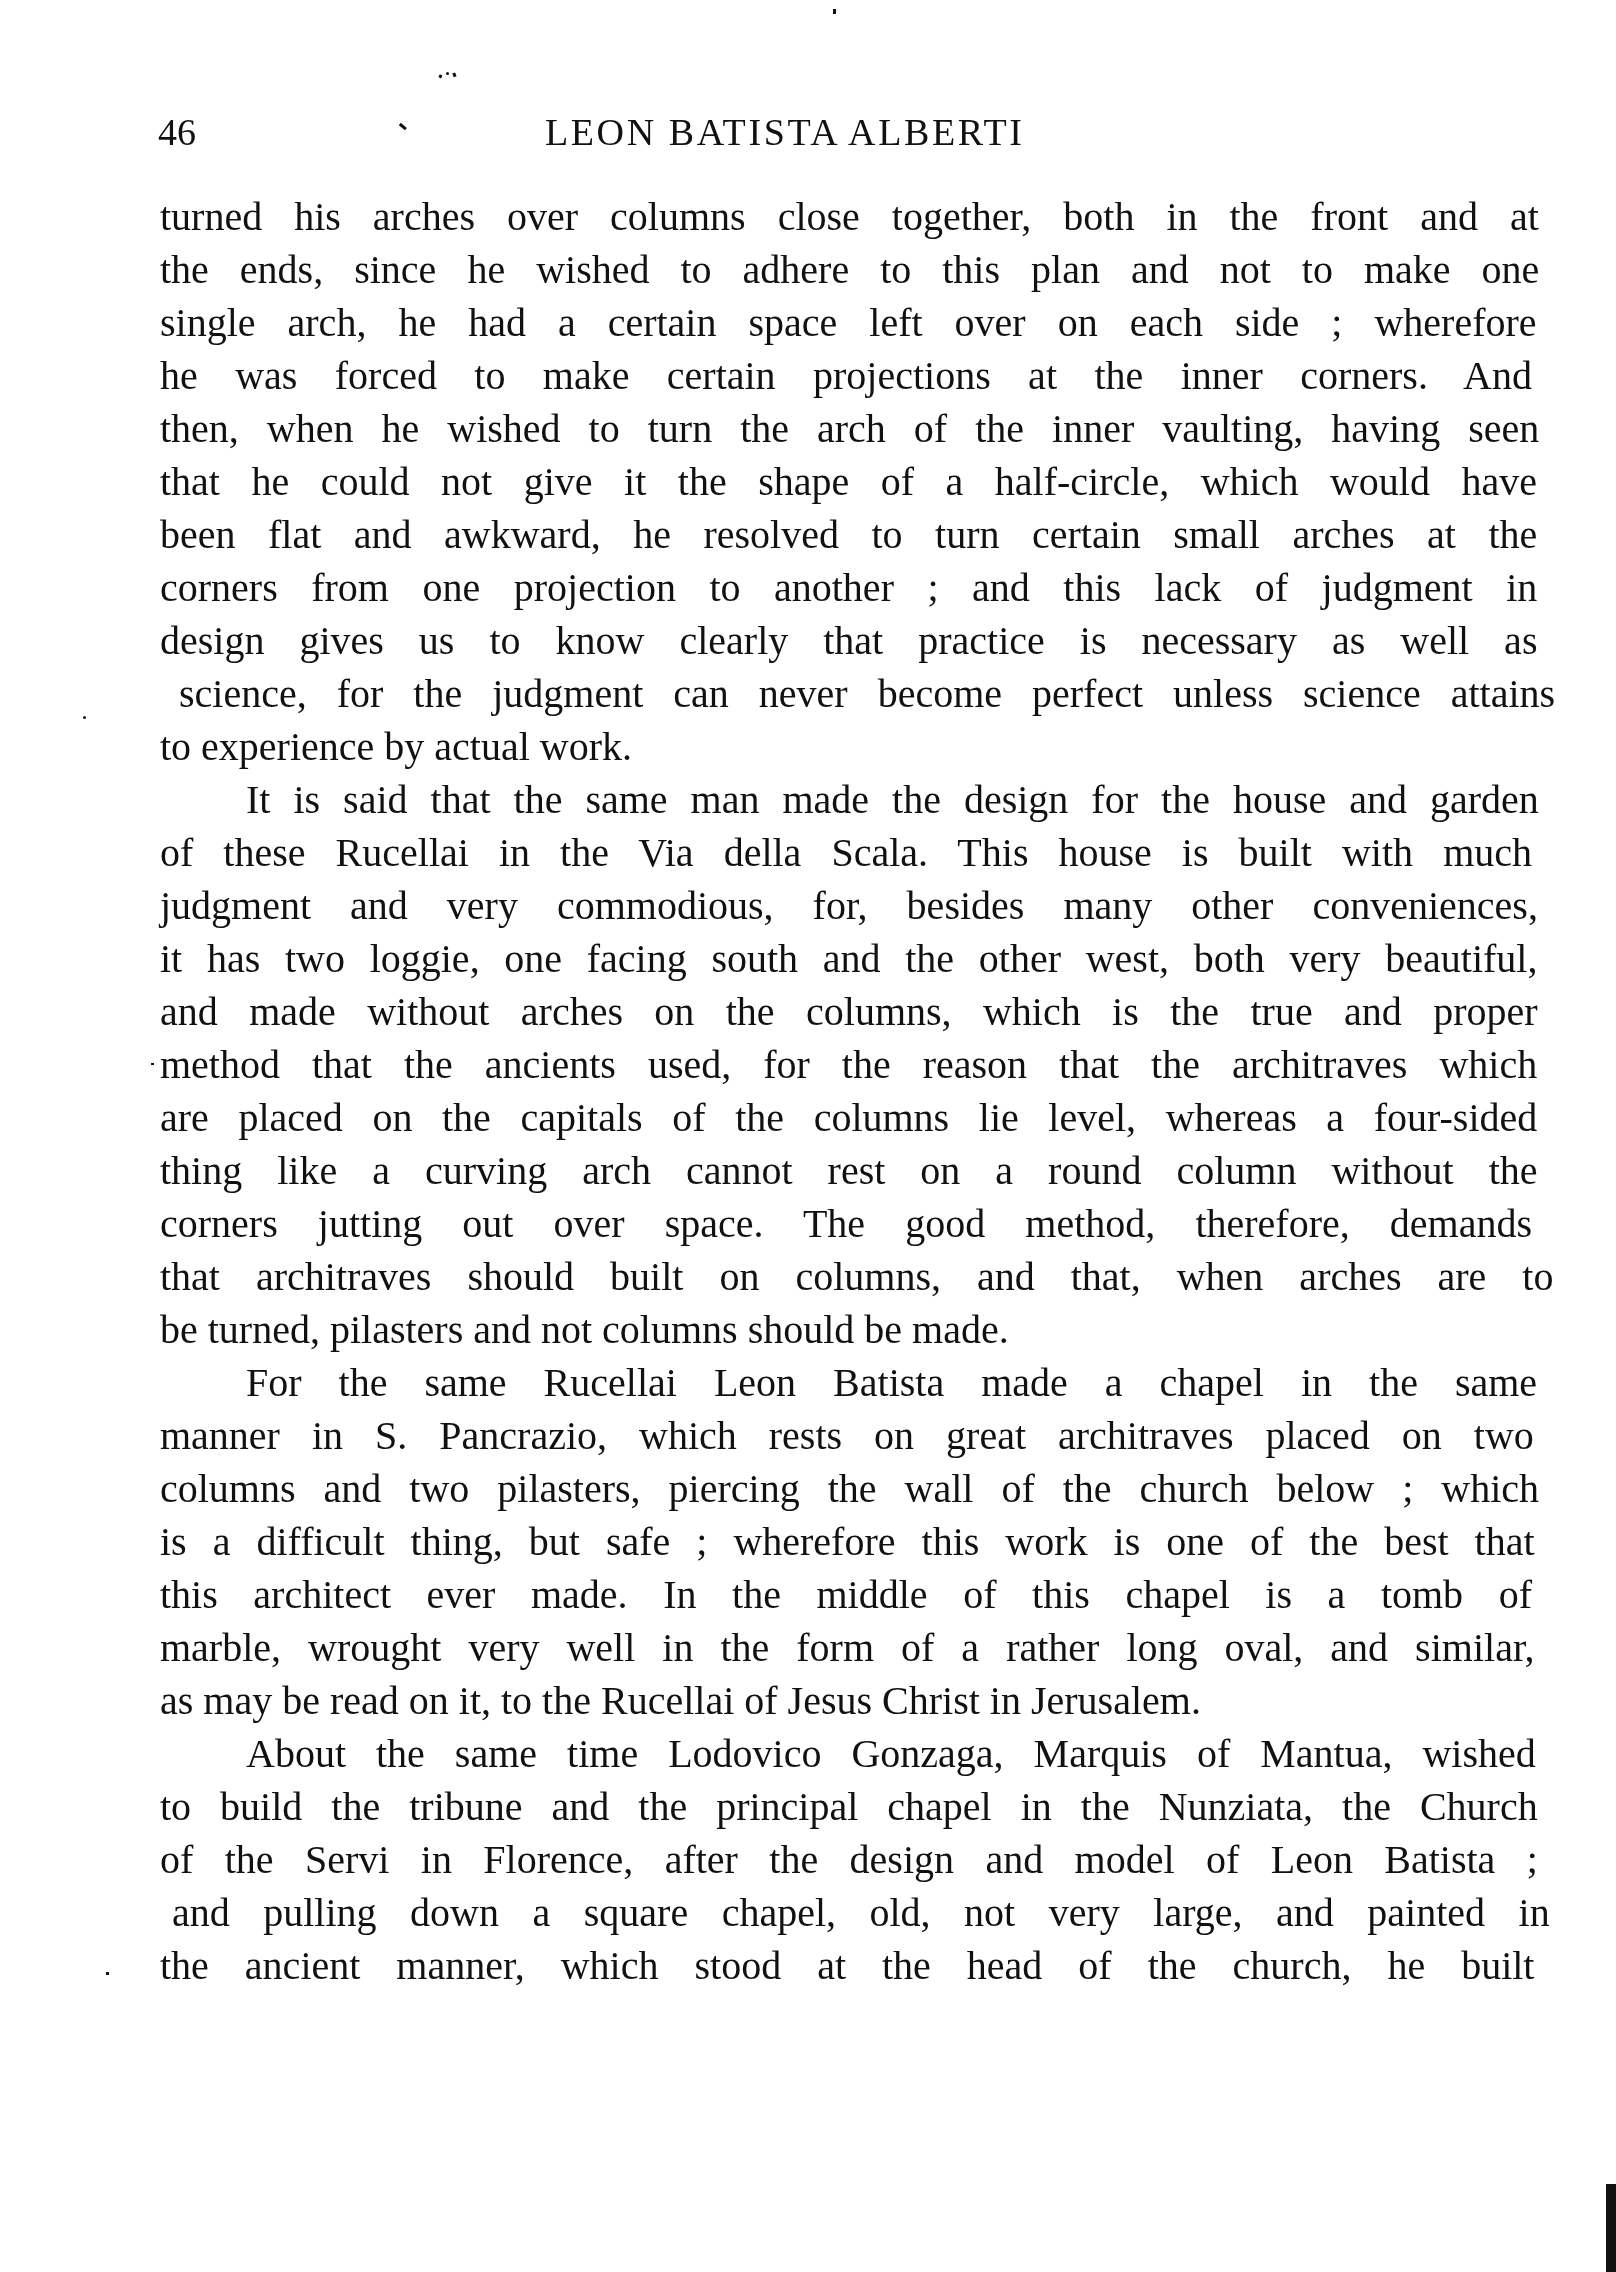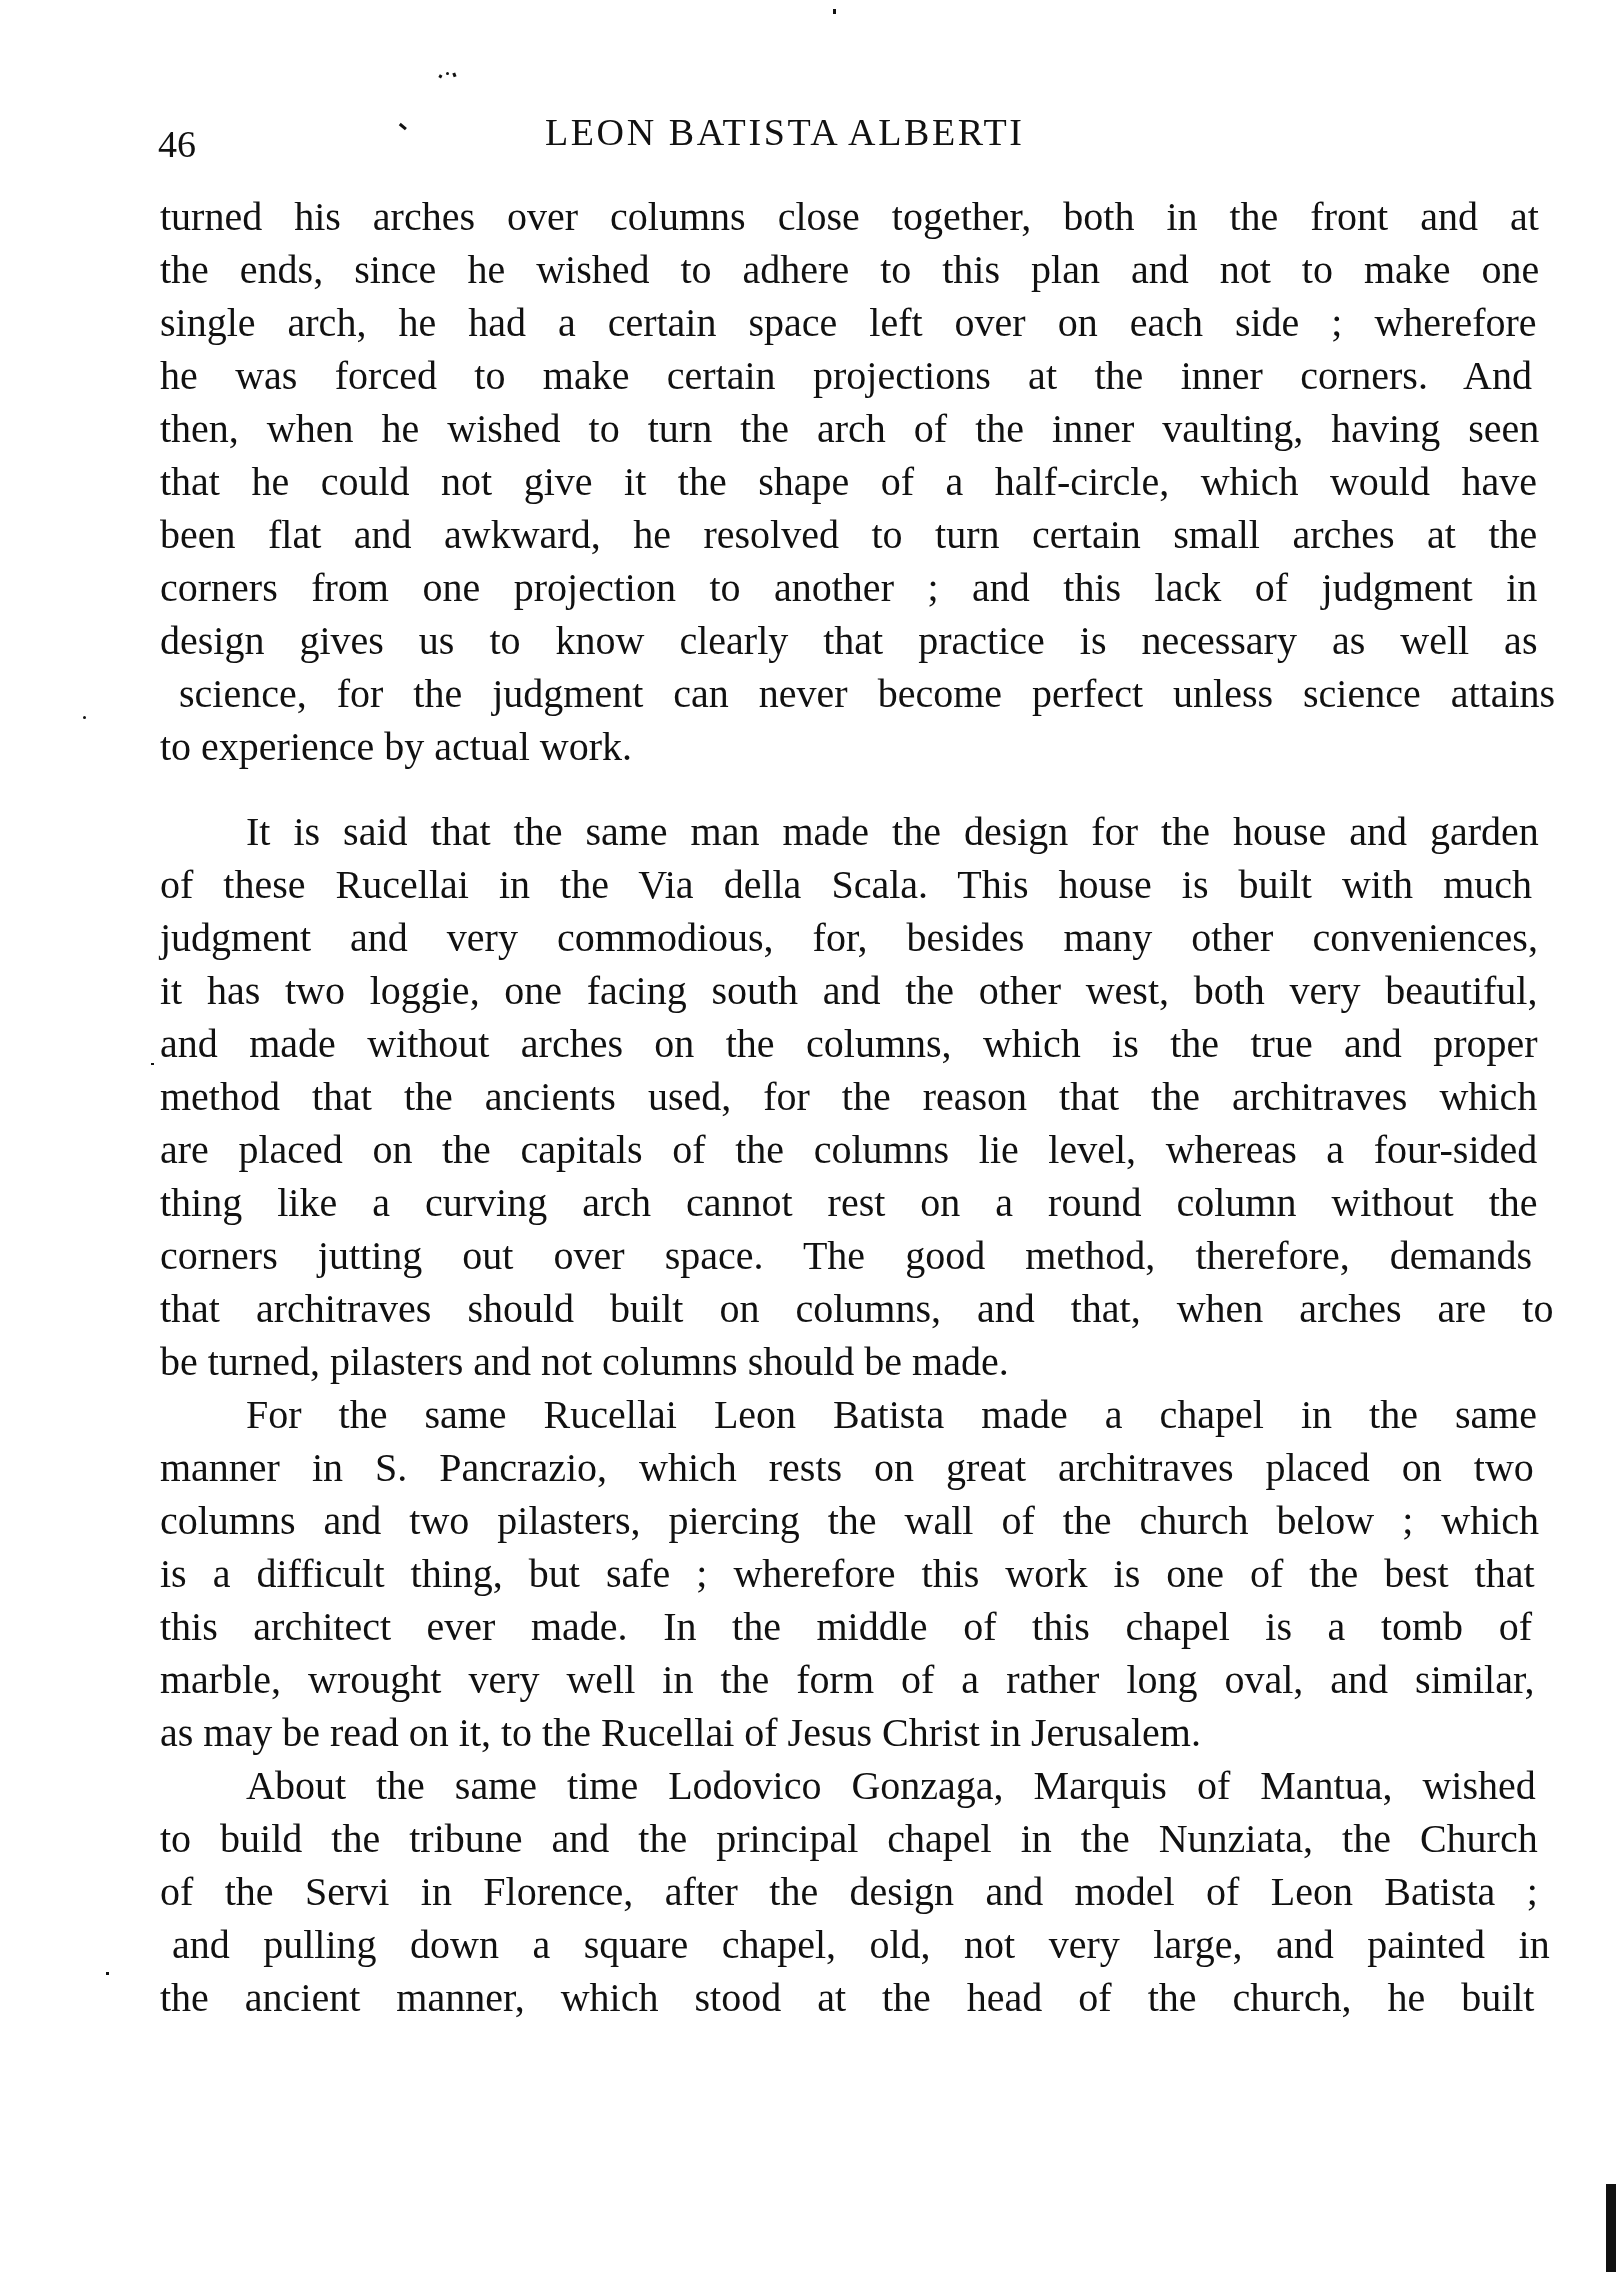--- a/index.html
+++ b/index.html
@@ -1,19 +1,19 @@
 <!DOCTYPE html>
 <html style="font-size:13.7px"><head>
 <meta charset="utf-8">
 <style>
   html, body { margin: 0; padding: 0; background: #ffffff; }
   body { width: 1617px; height: 2273px; position: relative; overflow: hidden; }
   .page { position: absolute; left: 0; top: 0; width: 1617px; height: 2273px; background: #fff; color: #111; font-family: "Liberation Serif", "DejaVu Serif", serif; }
   .running-head { position: absolute; top: 110px; left: 158px; width: 1374px; height: 45px; }
-  .page-number { position: absolute; left: 0; top: 12px; font-size: 38px; line-height: 45px; }
+  .page-number { position: absolute; left: 0; top: 0; font-size: 38px; line-height: 45px; }
   .running-title { position: absolute; left: 387px; top: 0; font-size: 38px; line-height: 45px; letter-spacing: 2.6px; }
   .body-text { position: absolute; left: 160px; top: 190px; width: 1372px; font-size: 40px; line-height: 53px; }
   .para { margin: 0; text-align: justify; text-align-last: justify; }
   .para .line { display: block; text-align: justify; text-align-last: justify; white-space: nowrap; height: 53px; }
   .para .line.first { padding-left: 86px; }
   .para .line.last { text-align-last: left; }
   .mark { position: absolute; background: #111; }
 </style>
 </head>
 <body>
@@ -33,21 +33,21 @@
       <span class="line" style="display: block; width: auto; word-spacing: 25.5px;">he was forced to make certain projections at the inner corners.  And</span>
       <span class="line" style="display: block; width: auto; word-spacing: 18px;">then, when he wished to turn the arch of the inner vaulting, having seen</span>
       <span class="line" style="display: block; width: auto; word-spacing: 21.5px;">that he could not give it the shape of a half-circle, which would have</span>
       <span class="line" style="display: block; width: auto; word-spacing: 22.5px;">been flat and awkward, he resolved to turn certain small arches at the</span>
       <span class="line" style="display: block; width: auto; word-spacing: 23.5px;">corners from one projection to another ; and this lack of judgment in</span>
       <span class="line" style="display: block; width: auto; word-spacing: 25px;">design gives us to know clearly that practice is necessary as well as</span>
       <span class="line" style="display: block; width: auto; word-spacing: 20px; margin-left: 19px;">science, for the judgment can never become perfect unless science attains</span>
       <span class="line last">to experience by actual work.</span>
     </p>
     <p class="para">
-      <span class="line first" style="display: block; width: auto; word-spacing: 13px; margin-top: 32px;">It is said that the same man made the design for the house and garden</span>
+      <span class="line first" style="display: block; width: auto; word-spacing: 13px;">It is said that the same man made the design for the house and garden</span>
       <span class="line" style="display: block; width: auto; word-spacing: 19px;">of these Rucellai in the Via della Scala.  This house is built with much</span>
       <span class="line" style="display: block; width: auto; word-spacing: 29px;">judgment and very commodious, for, besides many other conveniences,</span>
       <span class="line" style="display: block; width: auto; word-spacing: 14.7px;">it has two loggie, one facing south and the other west, both very beautiful,</span>
       <span class="line" style="display: block; width: auto; word-spacing: 21.4px;">and made without arches on the columns, which is the true and proper</span>
       <span class="line" style="display: block; width: auto; word-spacing: 22px;">method that the ancients used, for the reason that the architraves which</span>
       <span class="line" style="display: block; width: auto; word-spacing: 19.6px;">are placed on the capitals of the columns lie level, whereas a four-sided</span>
       <span class="line" style="display: block; width: auto; word-spacing: 25px;">thing like a curving arch cannot rest on a round column without the</span>
       <span class="line" style="display: block; width: auto; word-spacing: 28px;">corners jutting out over space.  The good method, therefore, demands</span>
       <span class="line" style="display: block; width: auto; word-spacing: 26px;">that architraves should built on columns, and that, when arches are to</span>
       <span class="line last">be turned, pilasters and not columns should be made.</span>

